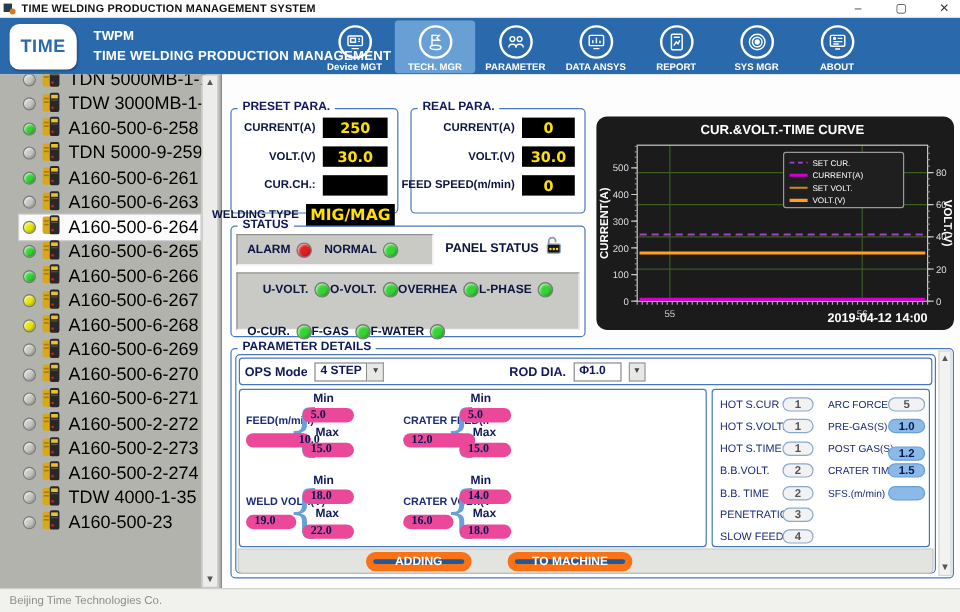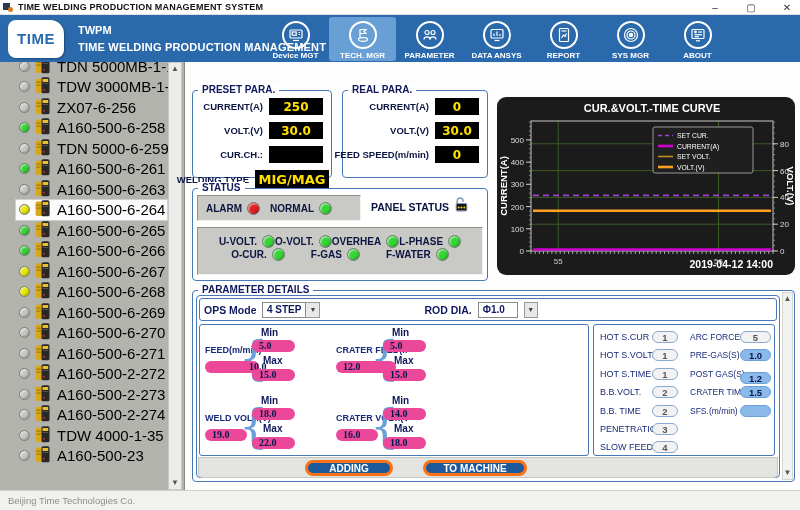--- a/index.html
+++ b/index.html
@@ -75,21 +75,21 @@
   .sl-name { position:absolute; left:0; top:17px; width:72px; font-size:9px; font-weight:bold; color:#1a2a7a; white-space:nowrap; overflow:hidden; }
   .sl-minmax { position:absolute; font-size:10px; font-weight:bold; color:#10185c; }
   .pill { background:#ec4899; border-radius:8px; color:#06164e; font-weight:bold; font-size:10px; line-height:12px; padding-left:7px; height:12px; position:absolute; z-index:2; cursor:pointer;font-family:Liberation Serif, serif; }
   .brace { position:absolute; left:34px; top:4px; font-family:"DejaVu Serif",serif; font-size:46px; line-height:52px; color:#6aa0d8; z-index:1; }
 
   .param-row-label { position:absolute; font-size:9px; font-weight:normal; color:#1a2a7a; white-space:nowrap; }
   .ppill { position:absolute; height:12px; border-radius:7px; font-size:9.5px; font-weight:bold; text-align:center; line-height:11px; cursor:pointer; z-index:2; }
   .ppill.gray { background:#f2f2f2; border:1px solid #88aace; color:#555; }
   .ppill.blue { background:#8cbae8; border:1px solid #6aa0d8; color:#06164e; }
 
-  .btn { position:absolute; background:#1d5a9c; color:#fff; font-weight:bold; font-size:10px; border-radius:9px; border:3px solid #f97316; display:flex; align-items:center; justify-content:center; cursor:pointer; }
+  .btn { position:absolute; background:#1d5a9c; color:#fff; font-weight:bold; font-size:10px; border-radius:9px; border:6px solid #f97316; display:flex; align-items:center; justify-content:center; cursor:pointer; }
   .strip { position:absolute; background:#e3e3df; border:1px solid #c6c6c2; border-radius:0 0 4px 4px; }
   .v-scroll { position:absolute; width:11px; background:#f2f2f0; border:1px solid #d5d5d1; display:flex; flex-direction:column; justify-content:space-between; align-items:center; }
 </style>
 </head>
 <body>
 
 <div class="titlebar">
   <span class="titlebar-icon">
       <i class="a"></i>
       <i class="b"></i>
@@ -214,33 +214,20 @@
             <rect x="1.5" y="5.5" width="4.2" height="1.3" fill="#a87c0c"></rect>
             <rect x="1.5" y="8.5" width="4.2" height="1.3" fill="#a87c0c"></rect>
             <rect x="6.5" y="1.3" width="8" height="16" rx="1.6" fill="#282828"></rect>
             <rect x="7.6" y="3" width="5.6" height="3" fill="#e8c030"></rect>
             <rect x="7.6" y="7" width="5.6" height="0.9" fill="#555"></rect>
             <circle cx="8.8" cy="13.8" r="1.1" fill="#d02020"></circle>
           </svg></span>
         <span>TDW 3000MB-1-2</span>
       </div>
       <div class="side-item">
-        <span class="led off"></span>
-        <span class="machine-icon"><svg width="15" height="18" viewBox="0 0 15 18">
-            <rect x="0.5" y="2.5" width="14" height="14.5" rx="2" fill="#d8a818"></rect>
-            <rect x="1.5" y="5.5" width="4.2" height="1.3" fill="#a87c0c"></rect>
-            <rect x="1.5" y="8.5" width="4.2" height="1.3" fill="#a87c0c"></rect>
-            <rect x="6.5" y="1.3" width="8" height="16" rx="1.6" fill="#282828"></rect>
-            <rect x="7.6" y="3" width="5.6" height="3" fill="#e8c030"></rect>
-            <rect x="7.6" y="7" width="5.6" height="0.9" fill="#555"></rect>
-            <circle cx="8.8" cy="13.8" r="1.1" fill="#d02020"></circle>
-          </svg></span>
-        <span>ZX07-6-256</span>
-      </div>
-      <div class="side-item">
         <span class="led green"></span>
         <span class="machine-icon"><svg width="15" height="18" viewBox="0 0 15 18">
             <rect x="0.5" y="2.5" width="14" height="14.5" rx="2" fill="#d8a818"></rect>
             <rect x="1.5" y="5.5" width="4.2" height="1.3" fill="#a87c0c"></rect>
             <rect x="1.5" y="8.5" width="4.2" height="1.3" fill="#a87c0c"></rect>
             <rect x="6.5" y="1.3" width="8" height="16" rx="1.6" fill="#282828"></rect>
             <rect x="7.6" y="3" width="5.6" height="3" fill="#e8c030"></rect>
             <rect x="7.6" y="7" width="5.6" height="0.9" fill="#555"></rect>
             <circle cx="8.8" cy="13.8" r="1.1" fill="#d02020"></circle>
           </svg></span>
@@ -250,21 +237,21 @@
         <span class="led off"></span>
         <span class="machine-icon"><svg width="15" height="18" viewBox="0 0 15 18">
             <rect x="0.5" y="2.5" width="14" height="14.5" rx="2" fill="#d8a818"></rect>
             <rect x="1.5" y="5.5" width="4.2" height="1.3" fill="#a87c0c"></rect>
             <rect x="1.5" y="8.5" width="4.2" height="1.3" fill="#a87c0c"></rect>
             <rect x="6.5" y="1.3" width="8" height="16" rx="1.6" fill="#282828"></rect>
             <rect x="7.6" y="3" width="5.6" height="3" fill="#e8c030"></rect>
             <rect x="7.6" y="7" width="5.6" height="0.9" fill="#555"></rect>
             <circle cx="8.8" cy="13.8" r="1.1" fill="#d02020"></circle>
           </svg></span>
-        <span>TDN 5000-6-259</span>
+        <span>TDN 5000-9-259</span>
       </div>
       <div class="side-item">
         <span class="led green"></span>
         <span class="machine-icon"><svg width="15" height="18" viewBox="0 0 15 18">
             <rect x="0.5" y="2.5" width="14" height="14.5" rx="2" fill="#d8a818"></rect>
             <rect x="1.5" y="5.5" width="4.2" height="1.3" fill="#a87c0c"></rect>
             <rect x="1.5" y="8.5" width="4.2" height="1.3" fill="#a87c0c"></rect>
             <rect x="6.5" y="1.3" width="8" height="16" rx="1.6" fill="#282828"></rect>
             <rect x="7.6" y="3" width="5.6" height="3" fill="#e8c030"></rect>
             <rect x="7.6" y="7" width="5.6" height="0.9" fill="#555"></rect>
@@ -704,21 +691,21 @@
           </span>
           <span class="st-item">
             <span class="st-label">OVERHEA</span>
             <span class="led led13 green"></span>
           </span>
           <span class="st-item">
             <span class="st-label">L-PHASE</span>
             <span class="led led13 green"></span>
           </span>
         </div>
-      <div id="ind-row-1" style="display:flex; gap:26px; margin-top:0;justify-content:center;">
+      <div id="ind-row-1" style="display:flex; margin-top:22px;">
           <span class="st-item">
             <span class="st-label">O-CUR.</span>
             <span class="led led13 green"></span>
           </span>
           <span class="st-item">
             <span class="st-label">F-GAS</span>
             <span class="led led13 green"></span>
           </span>
           <span class="st-item">
             <span class="st-label">F-WATER</span>

